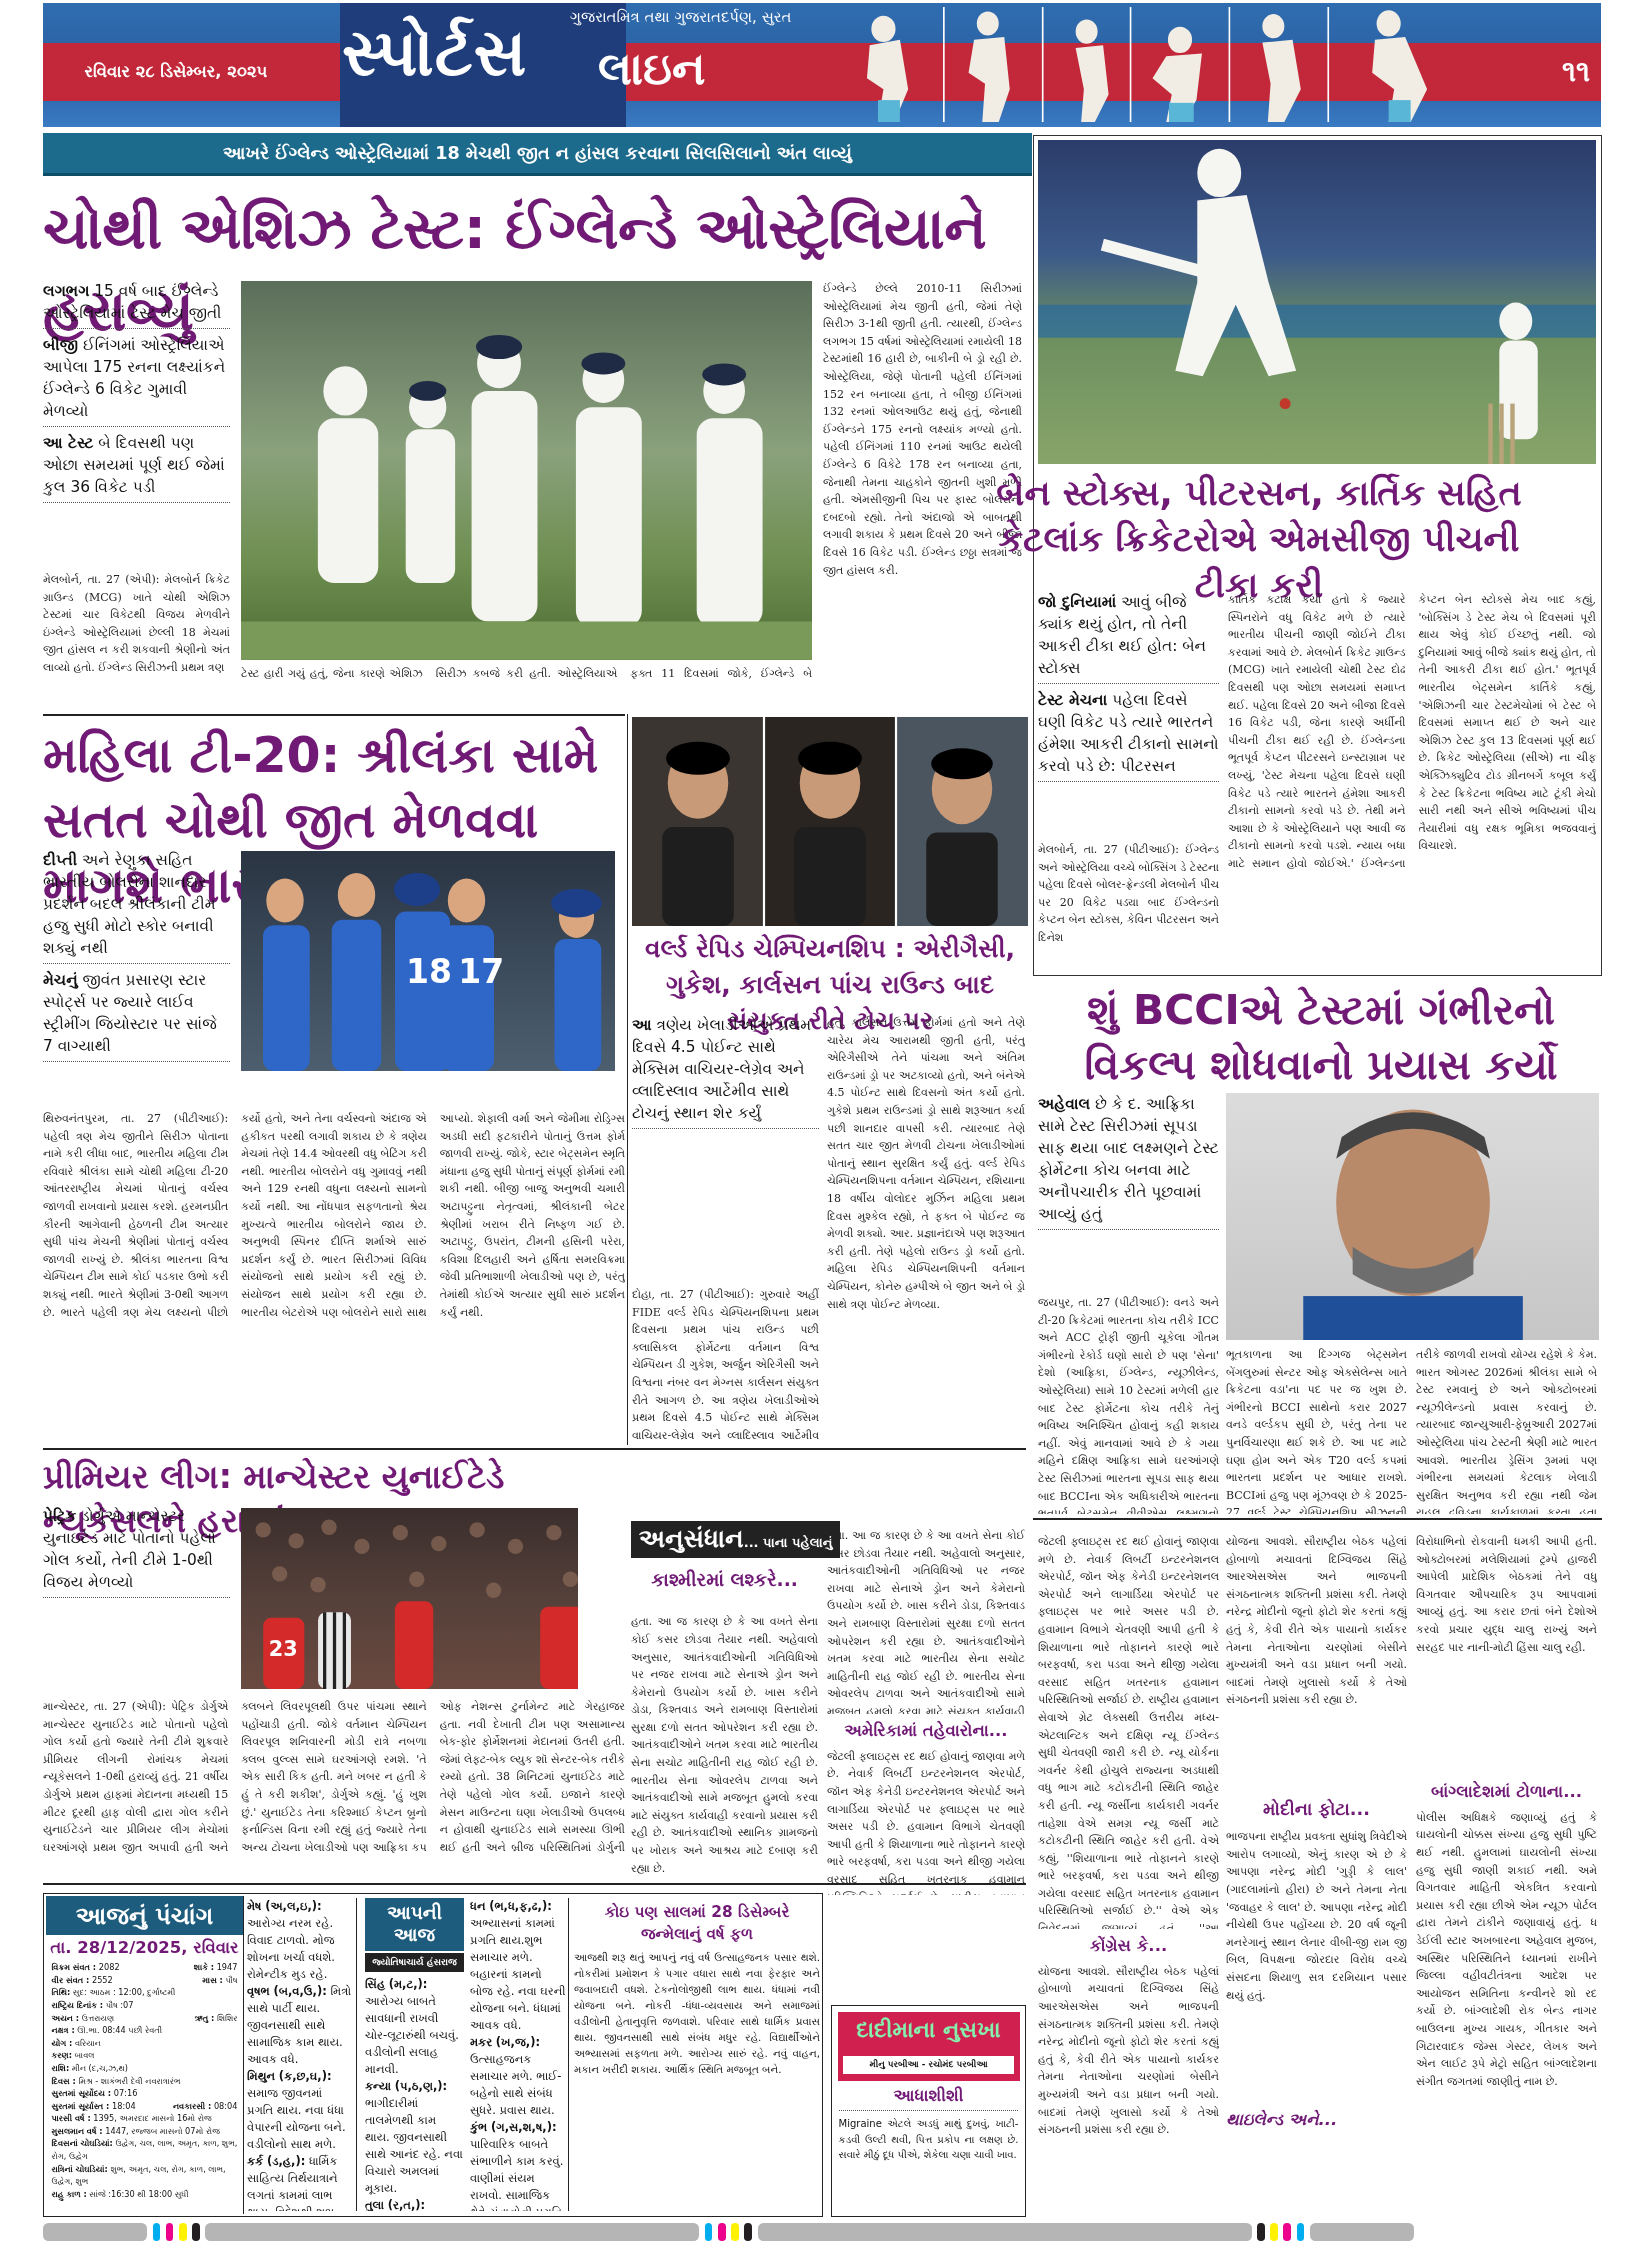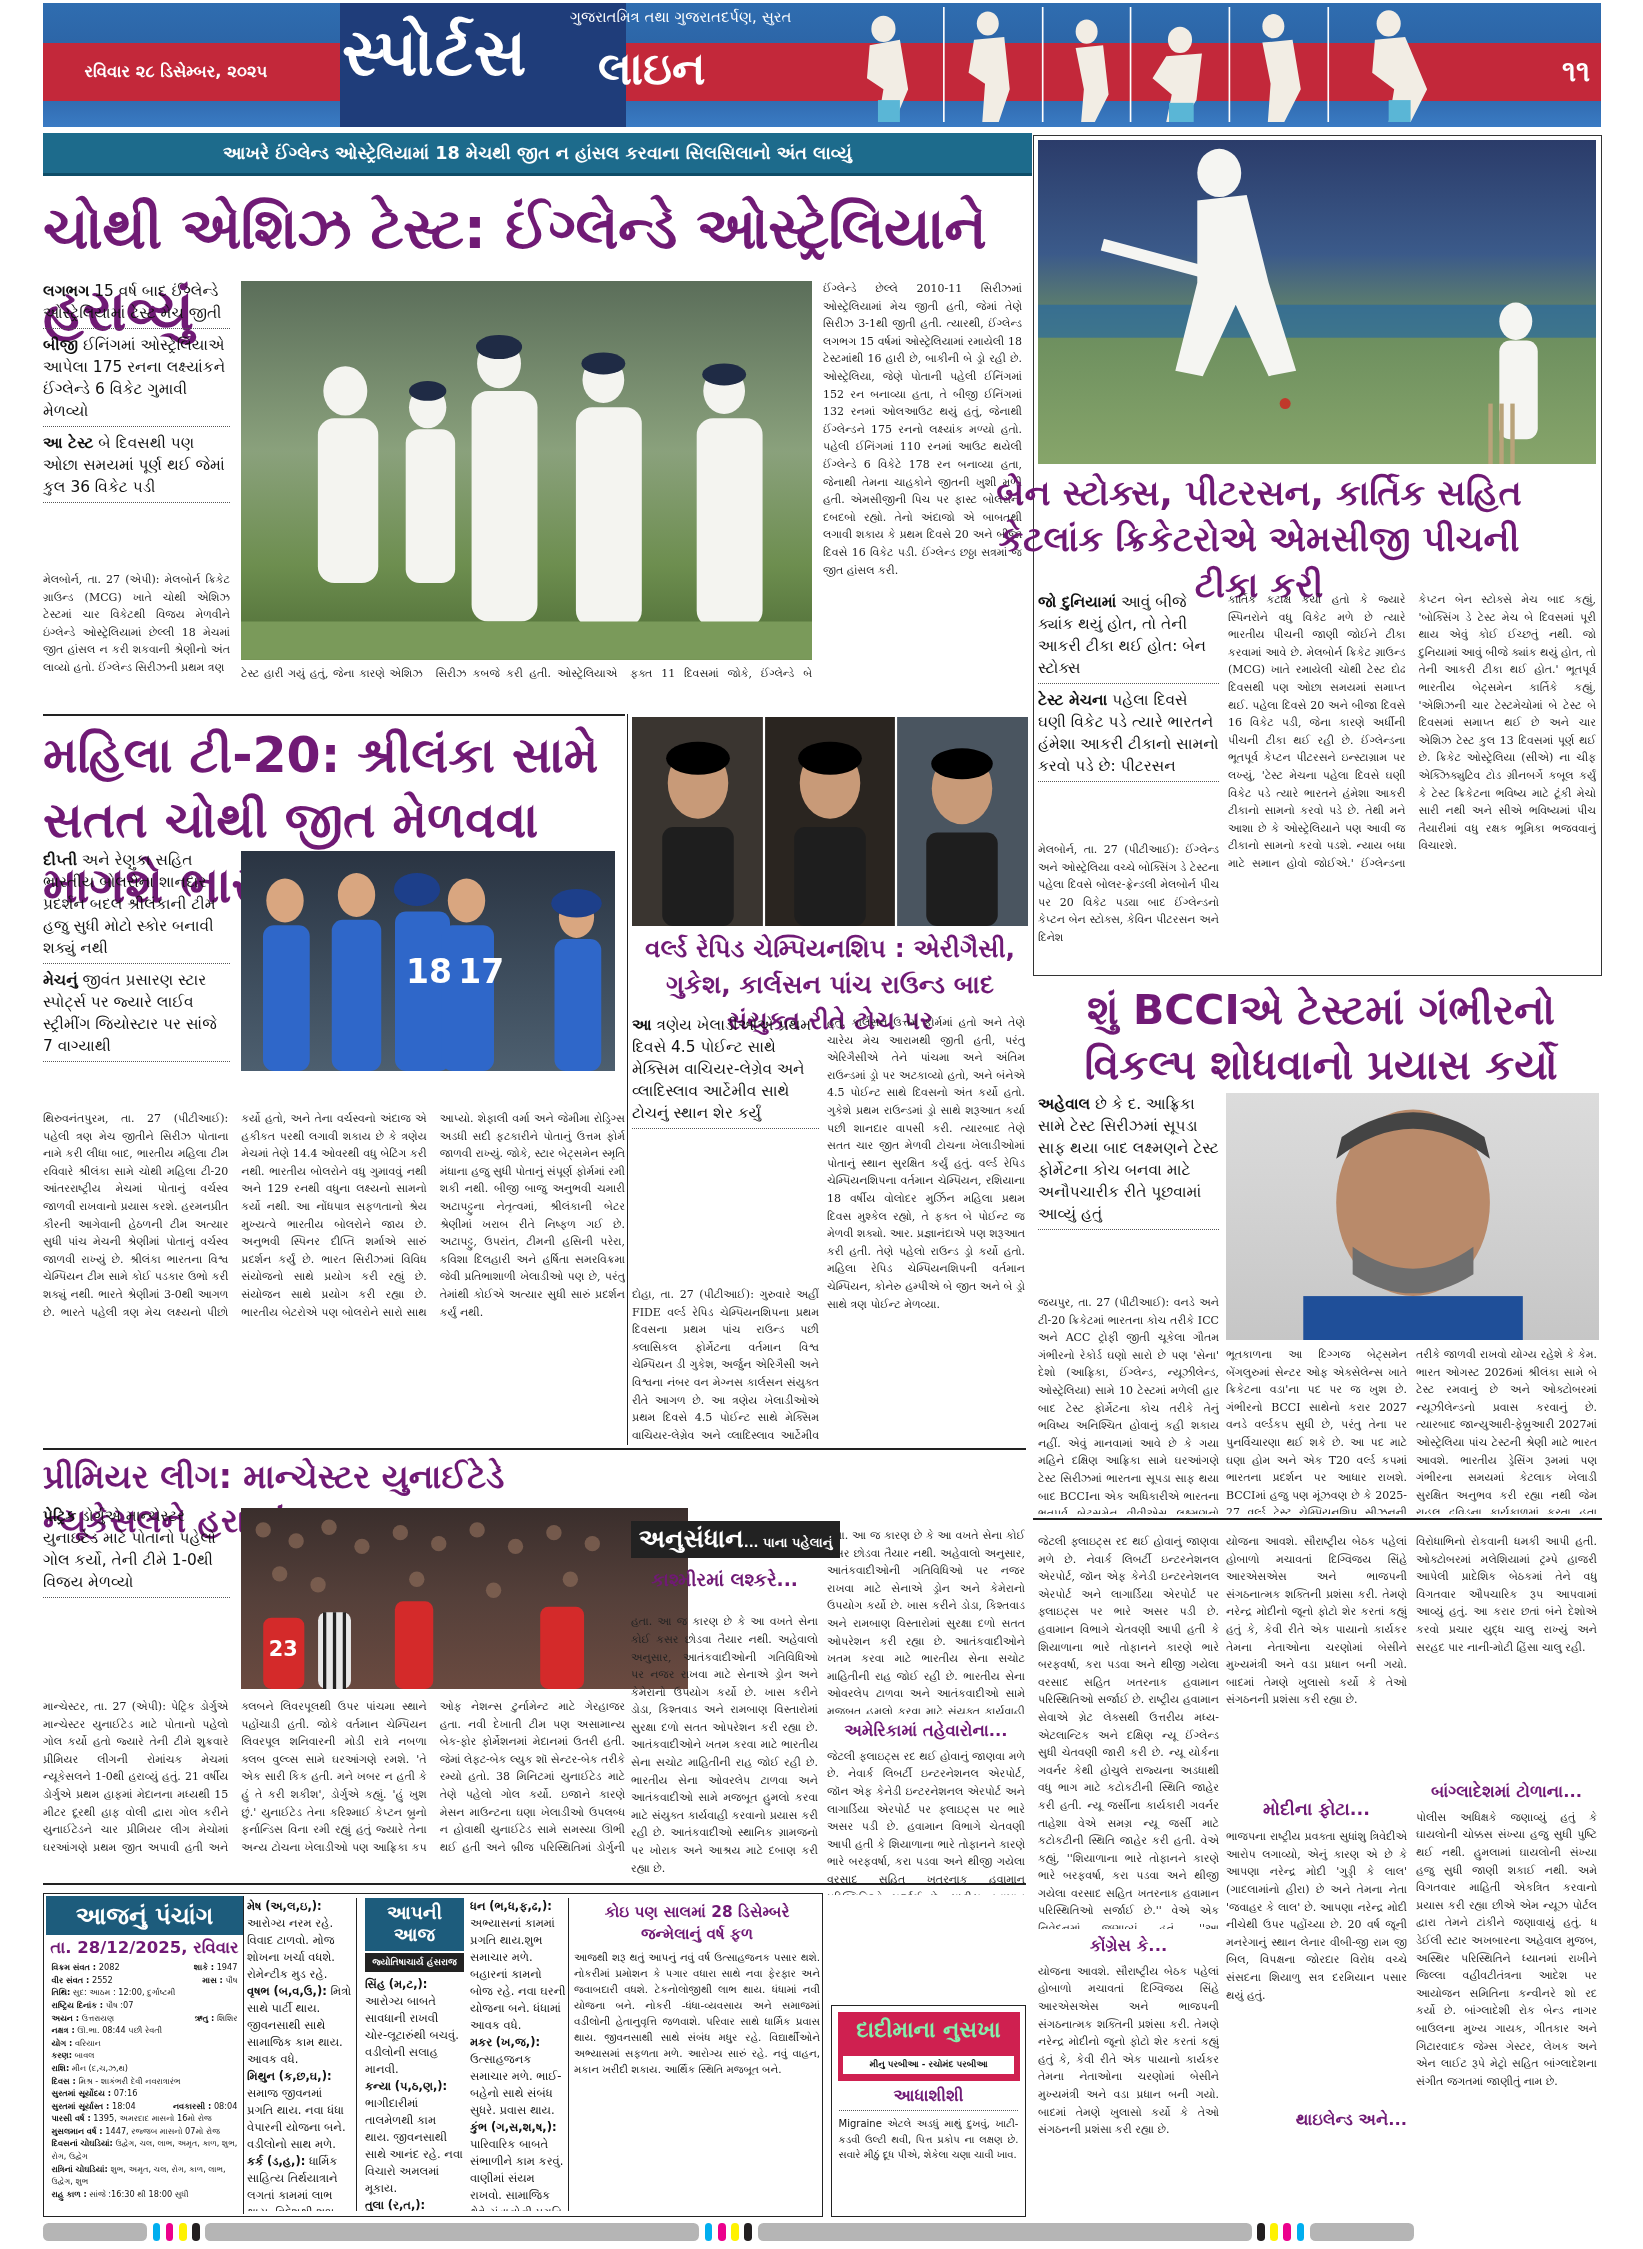--- a/index.html
+++ b/index.html
@@ -236,21 +236,21 @@
 <div class="box body" style="left:1038px; top:1294px; width:181px; height:220px; overflow:hidden;">જયપુર, તા. 27 (પીટીઆઈ): વનડે અને ટી-20 ક્રિકેટમાં ભારતના કોચ તરીકે ICC અને ACC ટ્રોફી જીતી ચૂકેલા ગૌતમ ગંભીરનો રેકોર્ડ ઘણો સારો છે પણ 'સેના' દેશો (આફ્રિકા, ઈંગ્લેન્ડ, ન્યૂઝીલેન્ડ, ઓસ્ટ્રેલિયા) સામે 10 ટેસ્ટમાં મળેલી હાર બાદ ટેસ્ટ ફોર્મેટના કોચ તરીકે તેનું ભવિષ્ય અનિશ્ચિત હોવાનું કહી શકાય નહીં. એવું માનવામાં આવે છે કે ગયા મહિને દક્ષિણ આફ્રિકા સામે ઘરઆંગણે ટેસ્ટ સિરીઝમાં ભારતના સૂપડા સાફ થયા બાદ BCCIના એક અધિકારીએ ભારતના ભૂતપૂર્વ બેટ્સમેન વીવીએસ લક્ષ્મણનો સંપર્ક કર્યો હતો કે શું તે લાલ બોલ ટીમની કોચિંગમાં રસ ધરાવે છે કે નહીં. જોકે, એવું જાણવા મળ્યું છે કે</div>
 <div class="box body" style="left:1226px; top:1346px; width:181px; height:168px; overflow:hidden;">ભૂતકાળના આ દિગ્ગજ બેટ્સમેન બેંગલુરુમાં સેન્ટર ઓફ એક્સેલેન્સ ખાતે ક્રિકેટના વડા'ના પદ પર જ ખુશ છે. ગંભીરનો BCCI સાથેનો કરાર 2027 વનડે વર્લ્ડકપ સુધી છે, પરંતુ તેના પર પુનર્વિચારણા થઈ શકે છે. આ પદ માટે ઘણા હોમ અને એક T20 વર્લ્ડ કપમાં ભારતના પ્રદર્શન પર આધાર રાખશે. BCCIમાં હજુ પણ મૂંઝવણ છે કે 2025-27 વર્લ્ડ ટેસ્ટ ચેમ્પિયનશિપ સીઝનની બાકીની નવ ટેસ્ટ માટે ગંભીરને કોચ</div>
 <div class="box body" style="left:1416px; top:1346px; width:181px; height:168px; overflow:hidden;">તરીકે જાળવી રાખવો યોગ્ય રહેશે કે કેમ. ભારત ઓગસ્ટ 2026માં શ્રીલંકા સામે બે ટેસ્ટ રમવાનું છે અને ઓક્ટોબરમાં ન્યૂઝીલેન્ડનો પ્રવાસ કરવાનું છે. ત્યારબાદ જાન્યુઆરી-ફેબ્રુઆરી 2027માં ઓસ્ટ્રેલિયા પાંચ ટેસ્ટની શ્રેણી માટે ભારત આવશે. ભારતીય ડ્રેસિંગ રૂમમાં પણ ગંભીરના સમયમાં કેટલાક ખેલાડી સુરક્ષિત અનુભવ કરી રહ્યા નથી જેમ રાહુલ દ્રવિડના કાર્યકાળમાં કરતા હતા જ્યારે બધાંની ભૂમિકાઓ નિશ્ચિત હતી.</div>
 <div class="rule-h" style="left:1033px; top:1518px; width:569px; height:1.6px;"></div>
 
 <div class="rule-h" style="left:43px; top:1448px; width:983px; height:1.6px;"></div>
 <div class="box hl" style="left:43px; top:1455px; width:582px; font-size:33px; line-height:44px;">પ્રીમિયર લીગ: માન્ચેસ્ટર યુનાઈટેડે ન્યૂકેસલને હરાવ્યું</div>
 <div class="box lead" style="left:43px; top:1505px; width:187px;">
   <p><b>પેટ્રિક</b><span> ડોર્ગુએ માન્ચેસ્ટર યુનાઇટેડ માટે પોતાનો પહેલો ગોલ કર્યો, તેની ટીમે 1-0થી વિજય મેળવ્યો</span></p>
 </div>
-<div class="photo" style="left:241px; top:1508px; width:447px; height:181px; background:linear-gradient(180deg,#3a2e2c 0%,#55403a 50%,#6a4a40 100%);">
+<div class="photo" style="left:241px; top:1508px; width:337px; height:181px; background:linear-gradient(180deg,#3a2e2c 0%,#55403a 50%,#6a4a40 100%);">
   <svg viewBox="0 0 690 330" width="379" height="181">
     <g fill="#8a6a58" opacity="0.7">
       <circle cx="40" cy="40" r="14"></circle>
         <circle cx="100" cy="60" r="14"></circle>
         <circle cx="160" cy="35" r="14"></circle>
         <circle cx="220" cy="70" r="14"></circle>
         <circle cx="290" cy="45" r="14"></circle>
         <circle cx="360" cy="65" r="14"></circle>
         <circle cx="430" cy="40" r="14"></circle>
         <circle cx="500" cy="70" r="14"></circle>
@@ -294,21 +294,21 @@
 </div>
 <div class="box" style="left:1038px; top:1533px; width:181px; height:687px; overflow:hidden;">
   <div class="body" style="height:396px; overflow:hidden;">જેટલી ફ્લાઇટ્સ રદ થઈ હોવાનું જાણવા મળે છે. નેવાર્ક લિબર્ટી ઇન્ટરનેશનલ એરપોર્ટ, જૉન એફ કેનેડી ઇન્ટરનેશનલ એરપોર્ટ અને લાગાર્ડિયા એરપોર્ટ પર ફ્લાઇટ્સ પર ભારે અસર પડી છે. હવામાન વિભાગે ચેતવણી આપી હતી કે શિયાળાના ભારે તોફાનને કારણે ભારે બરફવર્ષા, કરા પડવા અને થીજી ગયેલા વરસાદ સહિત ખતરનાક હવામાન પરિસ્થિતિઓ સર્જાઈ છે. રાષ્ટ્રીય હવામાન સેવાએ ગ્રેટ લેક્સથી ઉત્તરીય મધ્ય-એટલાન્ટિક અને દક્ષિણ ન્યૂ ઈંગ્લેન્ડ સુધી ચેતવણી જારી કરી છે. ન્યૂ યોર્કના ગવર્નર કેથી હોચુલે રાજ્યના અડધાથી વધુ ભાગ માટે કટોકટીની સ્થિતિ જાહેર કરી હતી. ન્યૂ જર્સીના કાર્યકારી ગવર્નર તાહેશા વેએ સમગ્ર ન્યૂ જર્સી માટે કટોકટીની સ્થિતિ જાહેર કરી હતી. વેએ કહ્યું, ''શિયાળાના ભારે તોફાનને કારણે ભારે બરફવર્ષા, કરા પડવા અને થીજી ગયેલા વરસાદ સહિત ખતરનાક હવામાન પરિસ્થિતિઓ સર્જાઈ છે.'' વેએ એક નિવેદનમાં જણાવ્યું હતું. ''આ વાવાઝોડાથી રસ્તાઓ પર ખતરનાક સ્થિતિ સર્જાશે અને રજાઓની મુસાફરી પર અસર પડશે.''</div>
   <div class="hl" style="font-size:16.5px; text-align:center; margin:7.7px 0;">કોંગ્રેસ કે...</div>
   <div class="body">યોજના આવશે. સૌરાષ્ટ્રીય બેઠક પહેલાં હોબાળો મચાવતાં દિગ્વિજય સિંહે આરએસએસ અને ભાજપની સંગઠનાત્મક શક્તિની પ્રશંસા કરી. તેમણે નરેન્દ્ર મોદીનો જૂનો ફોટો શેર કરતાં કહ્યું હતું કે, કેવી રીતે એક પાયાનો કાર્યકર તેમના નેતાઓના ચરણોમાં બેસીને મુખ્યમંત્રી અને વડા પ્રધાન બની ગયો. બાદમાં તેમણે ખુલાસો કર્યો કે તેઓ સંગઠનની પ્રશંસા કરી રહ્યા છે.</div>
 </div>
 <div class="box" style="left:1226px; top:1533px; width:181px; height:687px; overflow:hidden;">
   <div class="body" style="height:258px; overflow:hidden;">યોજના આવશે. સૌરાષ્ટ્રીય બેઠક પહેલાં હોબાળો મચાવતાં દિગ્વિજય સિંહે આરએસએસ અને ભાજપની સંગઠનાત્મક શક્તિની પ્રશંસા કરી. તેમણે નરેન્દ્ર મોદીનો જૂનો ફોટો શેર કરતાં કહ્યું હતું કે, કેવી રીતે એક પાયાનો કાર્યકર તેમના નેતાઓના ચરણોમાં બેસીને મુખ્યમંત્રી અને વડા પ્રધાન બની ગયો. બાદમાં તેમણે ખુલાસો કર્યો કે તેઓ સંગઠનની પ્રશંસા કરી રહ્યા છે.</div>
   <div class="hl" style="font-size:17.6px; text-align:center; margin:8.8px 0;">મોદીના ફોટા...</div>
   <div class="body" style="height:275px; overflow:hidden;">ભાજપના રાષ્ટ્રીય પ્રવક્તા સુધાંશુ ત્રિવેદીએ આરોપ લગાવ્યો, એનું કારણ એ છે કે આપણા નરેન્દ્ર મોદી 'ગુડ્ડી કે લાલ' (ગાદલામાંનો હીરા) છે અને તેમના નેતા 'જવાહર કે લાલ' છે. આપણા નરેન્દ્ર મોદી નીચેથી ઉપર પહોંચ્યા છે. 20 વર્ષ જૂની મનરેગાનું સ્થાન લેનાર વીબી-જી રામ જી બિલ, વિપક્ષના જોરદાર વિરોધ વચ્ચે સંસદના શિયાળુ સત્ર દરમિયાન પસાર થયું હતું.</div>
-  <div class="hl" style="font-size:16.5px; text-align:right; margin:7.7px 0;">થાઇલેન્ડ અને...</div>
+  <div class="hl" style="font-size:16.5px; text-align:left; margin:7.7px 0;font-style:italic;">થાઇલેન્ડ અને...</div>
 </div>
 <div class="box" style="left:1416px; top:1533px; width:181px; height:687px; overflow:hidden;">
   <div class="body" style="height:242px; overflow:hidden;">વિરોધાભિનો રોકવાની ધમકી આપી હતી. ઓક્ટોબરમાં મલેશિયામાં ટ્રમ્પે હાજરી આપેલી પ્રાદેશિક બેઠકમાં તેને વધુ વિગતવાર ઔપચારિક રૂપ આપવામાં આવ્યું હતું. આ કરાર છતાં બંને દેશોએ કરવો પ્રચાર યુદ્ધ ચાલુ રાખ્યું અને સરહદ પાર નાની-મોટી હિંસા ચાલુ રહી.</div>
   <div class="hl" style="font-size:16.5px; text-align:center; margin:7.7px 0;">બાંગ્લાદેશમાં ટોળાના...</div>
   <div class="body">પોલીસ અધિક્ષકે જણાવ્યું હતું કે ઘાયલોની ચોક્કસ સંખ્યા હજુ સુધી પુષ્ટિ થઈ નથી. હુમલામાં ઘાયલોની સંખ્યા હજુ સુધી જાણી શકાઈ નથી. અમે વિગતવાર માહિતી એકત્રિત કરવાનો પ્રયાસ કરી રહ્યા છીએ એમ ન્યૂઝ પોર્ટલ દ્વારા તેમને ટાંકીને જણાવાયું હતું. ધ ડેઈલી સ્ટાર અખબારના અહેવાલ મુજબ, અસ્થિર પરિસ્થિતિને ધ્યાનમાં રાખીને જિલ્લા વહીવટીતંત્રના આદેશ પર આયોજન સમિતિના કન્વીનરે શો રદ કર્યો છે. બાંગ્લાદેશી રોક બેન્ડ નાગર બાઉલના મુખ્ય ગાયક, ગીતકાર અને ગિટારવાદક જેમ્સ ગેસ્ટર, લેખક અને એન લાઈટ રૂપે મેટ્રો સહિત બાંગ્લાદેશના સંગીત જગતમાં જાણીતું નામ છે.</div>
 </div>
 
 <div class="rule-h" style="left:43px; top:1883px; width:983px; height:1.6px;"></div>
 <div class="panel" style="left:43px; top:1893px; width:780px; height:324px;"></div>
 <div class="box" style="left:46px; top:1896px; width:198px; height:318px; border-right:1.1px solid #222;">

